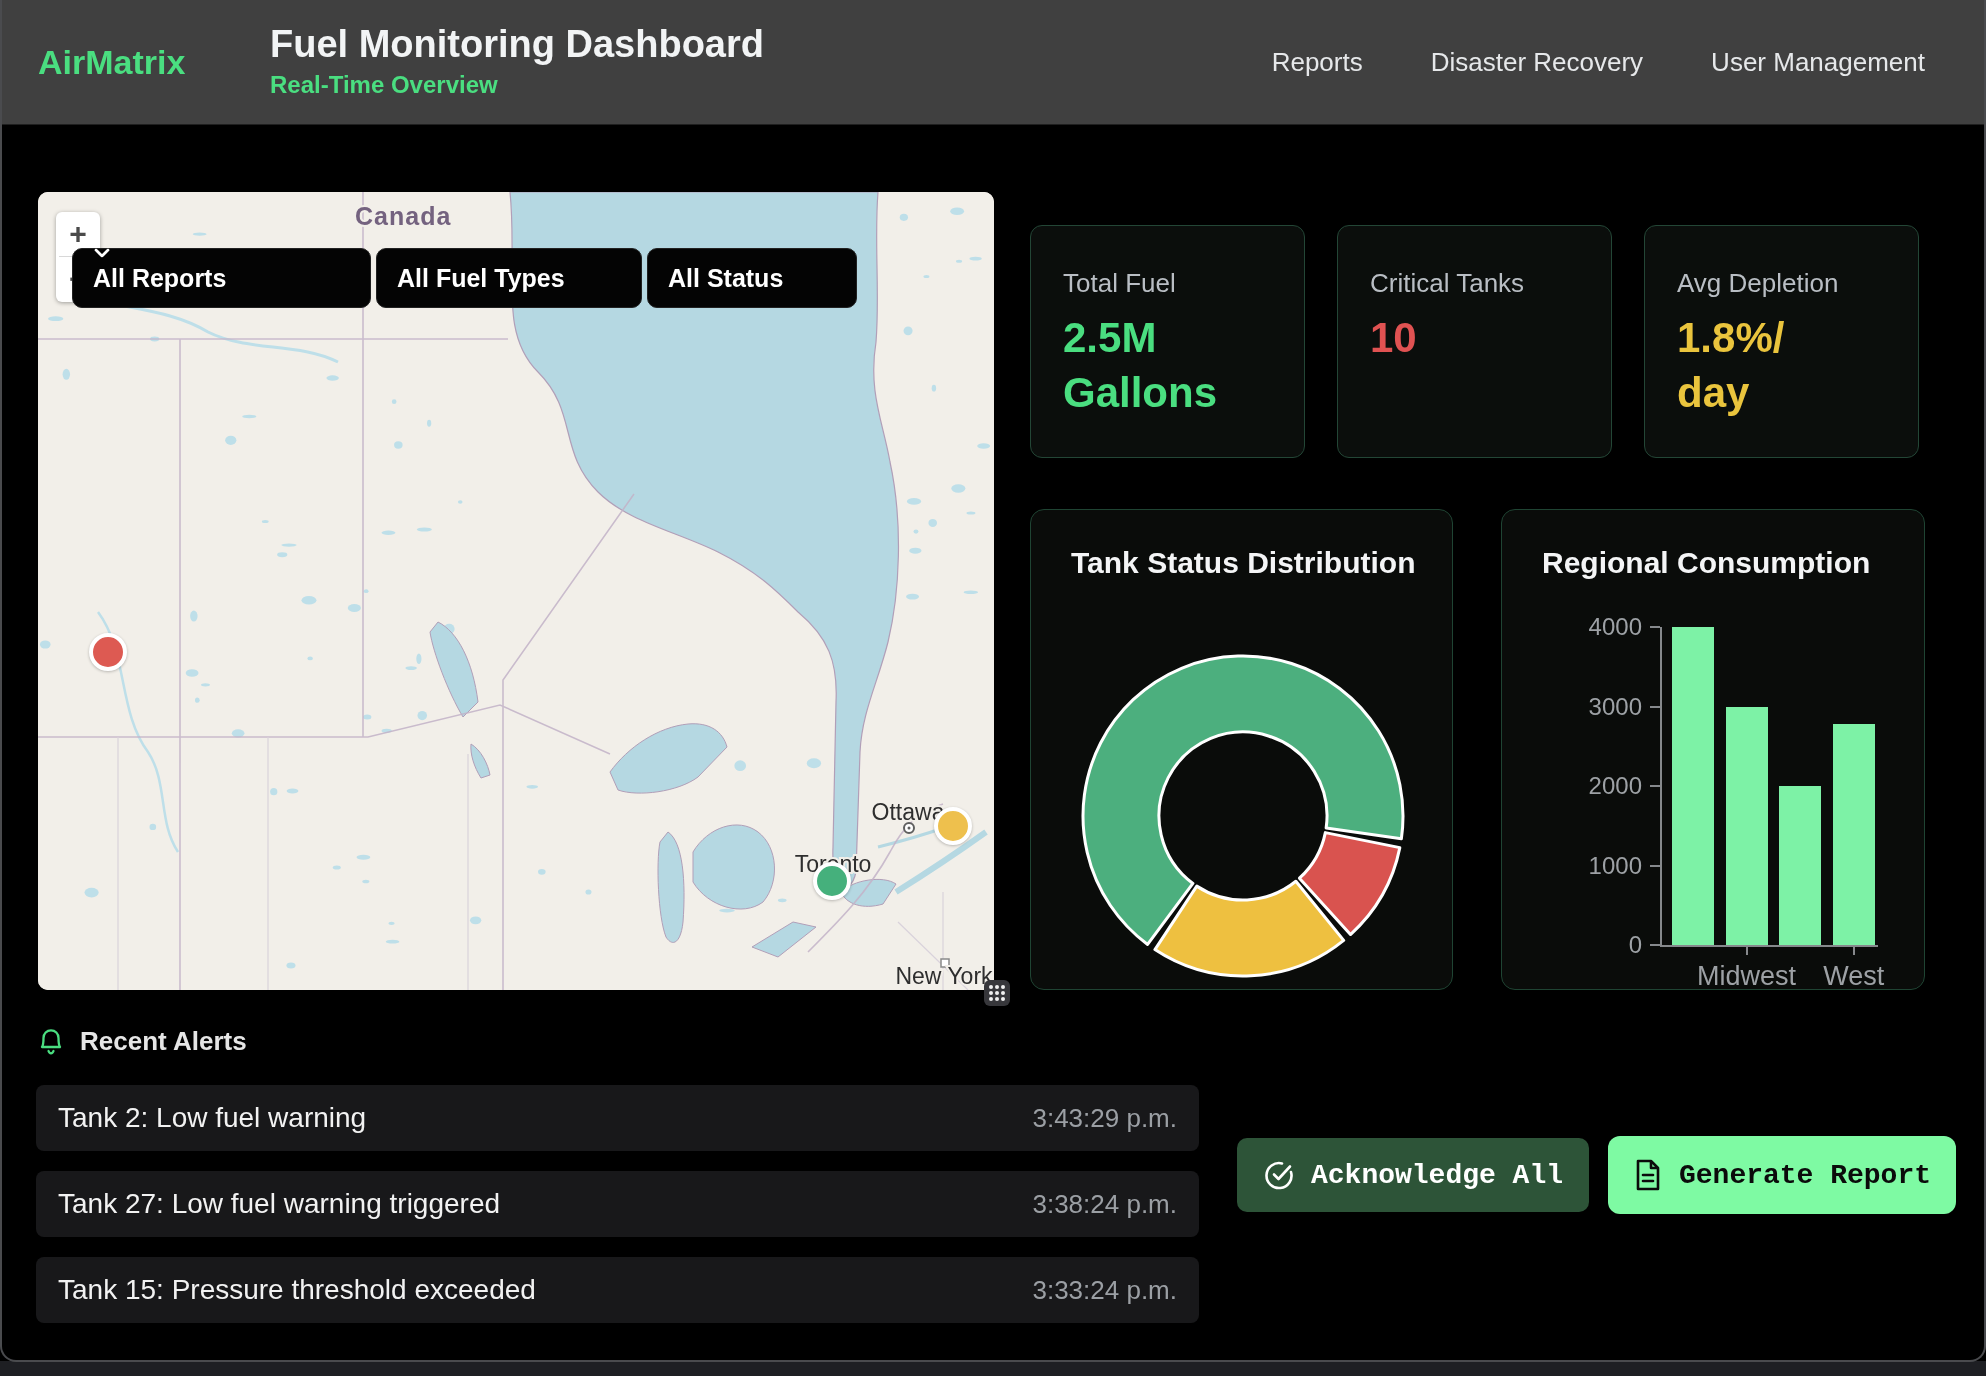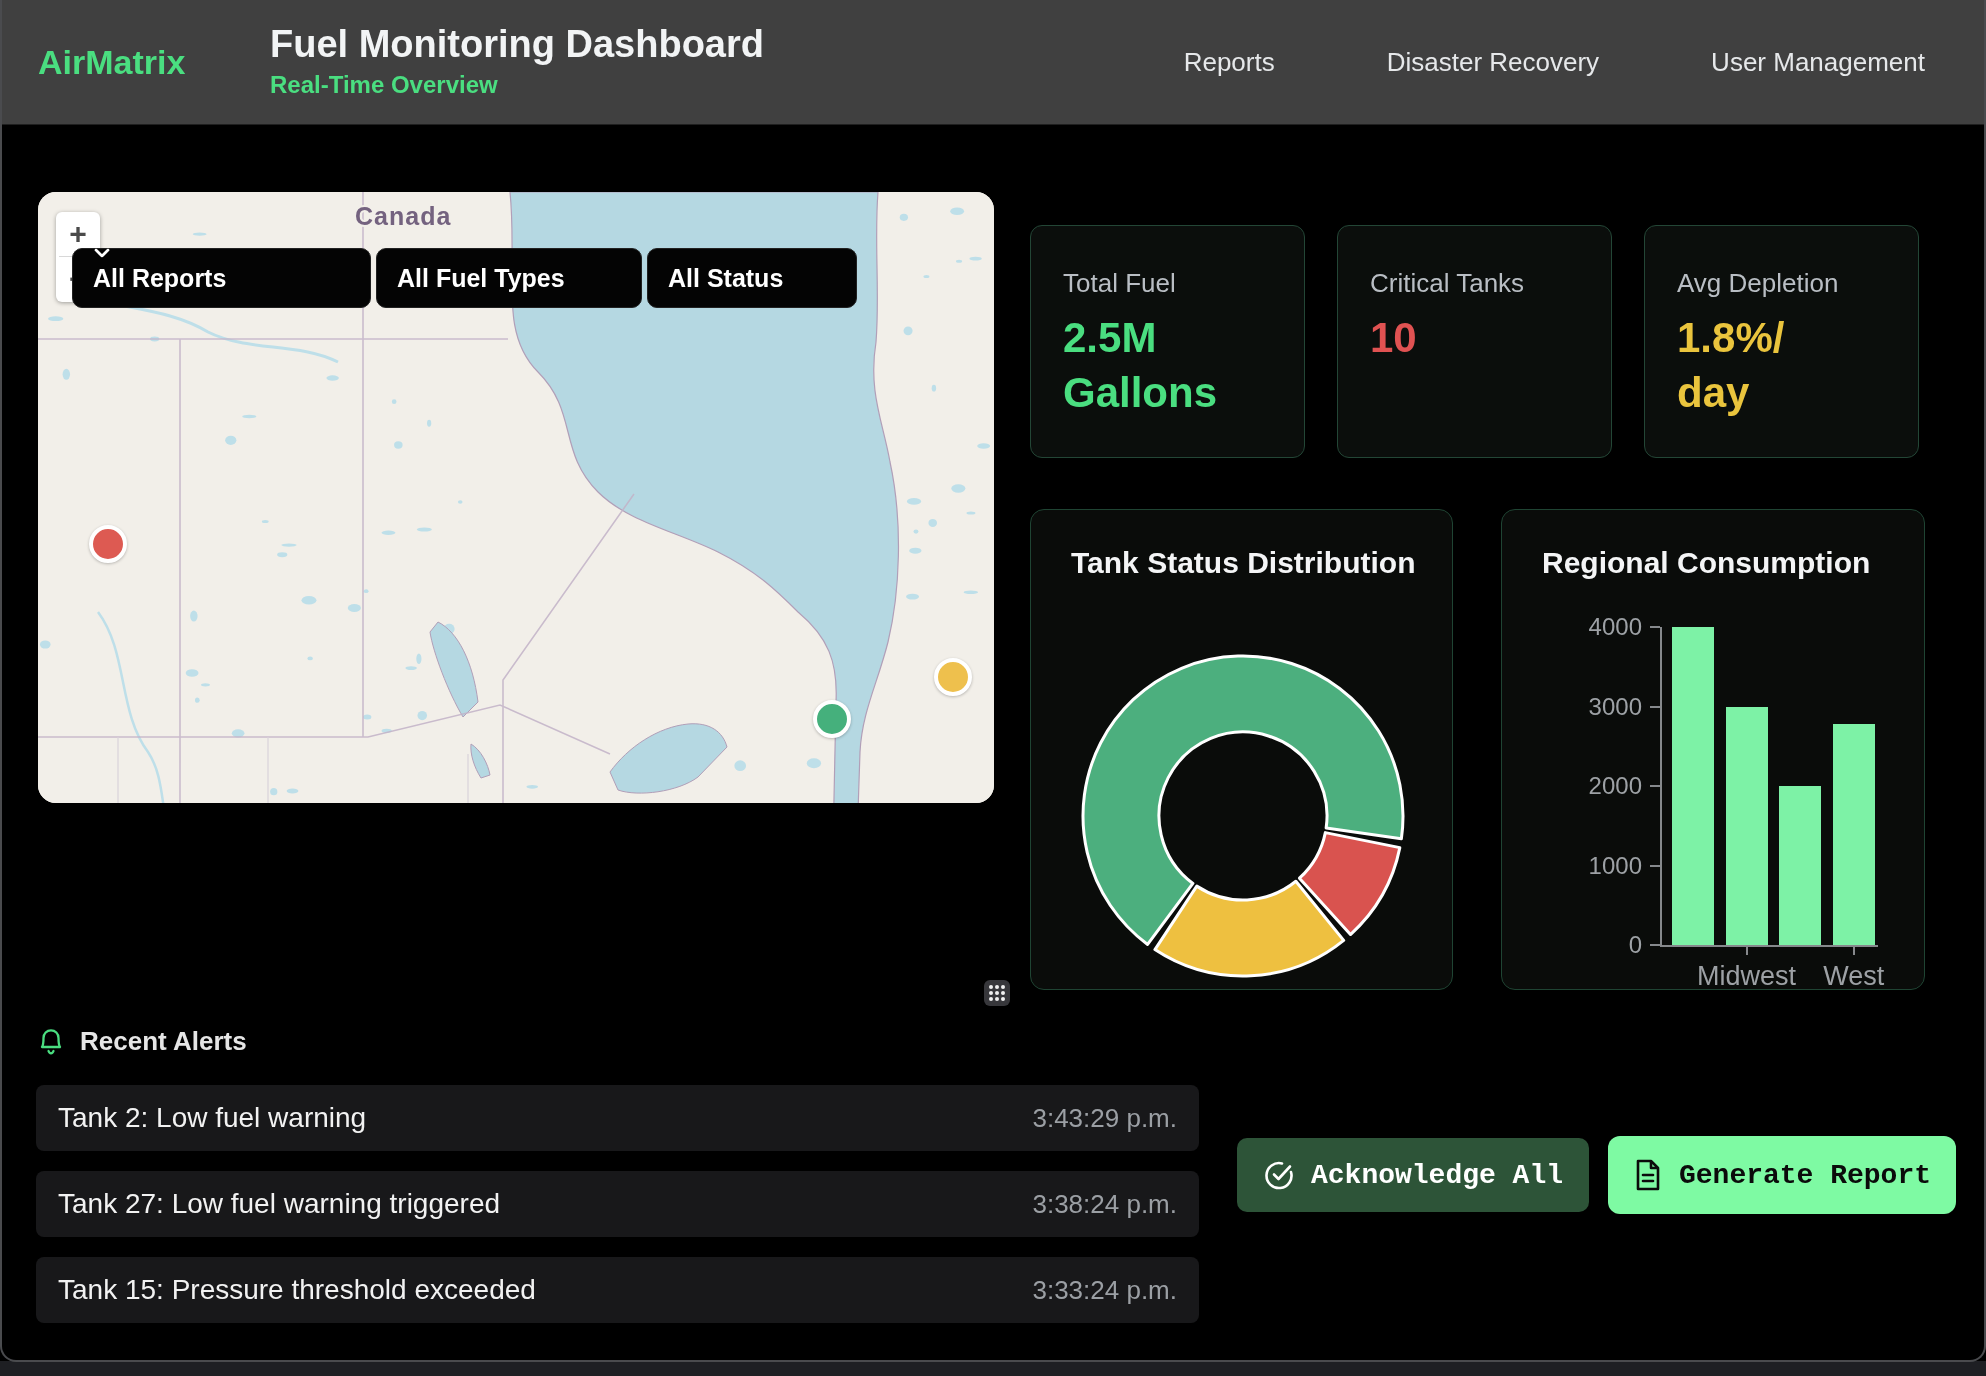--- a/index.html
+++ b/index.html
@@ -5,24 +5,24 @@
   html,body{margin:0;padding:0;background:#000;}
   .app{position:relative;width:1986px;height:1376px;background:#000;overflow:hidden;
        font-family:"Liberation Sans","DejaVu Sans",sans-serif;-webkit-font-smoothing:antialiased;}
   
   .header{position:absolute;left:0;top:0;width:1986px;height:124px;background:#404040;
           border-bottom:1px solid #1f1f1f;display:flex;align-items:center;}
   .brand{margin-left:38px;font-size:34px;font-weight:bold;color:#4ade80;width:232px;}
   .title-block{display:flex;flex-direction:column;}
   .page-title{font-size:38px;font-weight:bold;color:#f2f4f5;line-height:1.05;}
   .page-subtitle{font-size:24px;color:#4ade80;font-weight:bold;margin-top:7px;}
-  .nav{position:absolute;right:61px;top:0;height:124px;display:flex;align-items:center;gap:112px;}
+  .nav{position:absolute;right:61px;top:0;height:124px;display:flex;align-items:center;gap:68px;}
   .nav-item{font-size:26px;color:#e6e8ea;cursor:pointer;}
   
-  .map{position:absolute;left:38px;top:192px;width:956px;height:611px;border-radius:18px;
+  .map{position:absolute;left:38px;top:192px;width:956px;height:798px;border-radius:10px;
        overflow:hidden;background:#f2efe9;}
   .map svg{position:absolute;left:0;top:0;}
   .zoomctl{position:absolute;left:18px;top:20px;width:44px;height:90px;background:#fff;
            border-radius:6px;box-shadow:0 1px 4px rgba(0,0,0,.35);z-index:2;}
   .zoomcell{width:44px;height:44px;display:flex;align-items:center;justify-content:center;
             font-size:30px;font-weight:bold;color:#4a4a4a;cursor:pointer;}
   .zoomdiv{height:1px;background:#d8d8d8;margin:0 3px;}
   .filterbar{position:absolute;left:34px;top:56px;display:flex;gap:5px;z-index:3;}
   .dropdown{height:60px;background:#040404;border:1px solid #222;border-radius:10px;color:#fff;
             font-size:25px;font-weight:bold;display:flex;align-items:center;justify-content:space-between;

